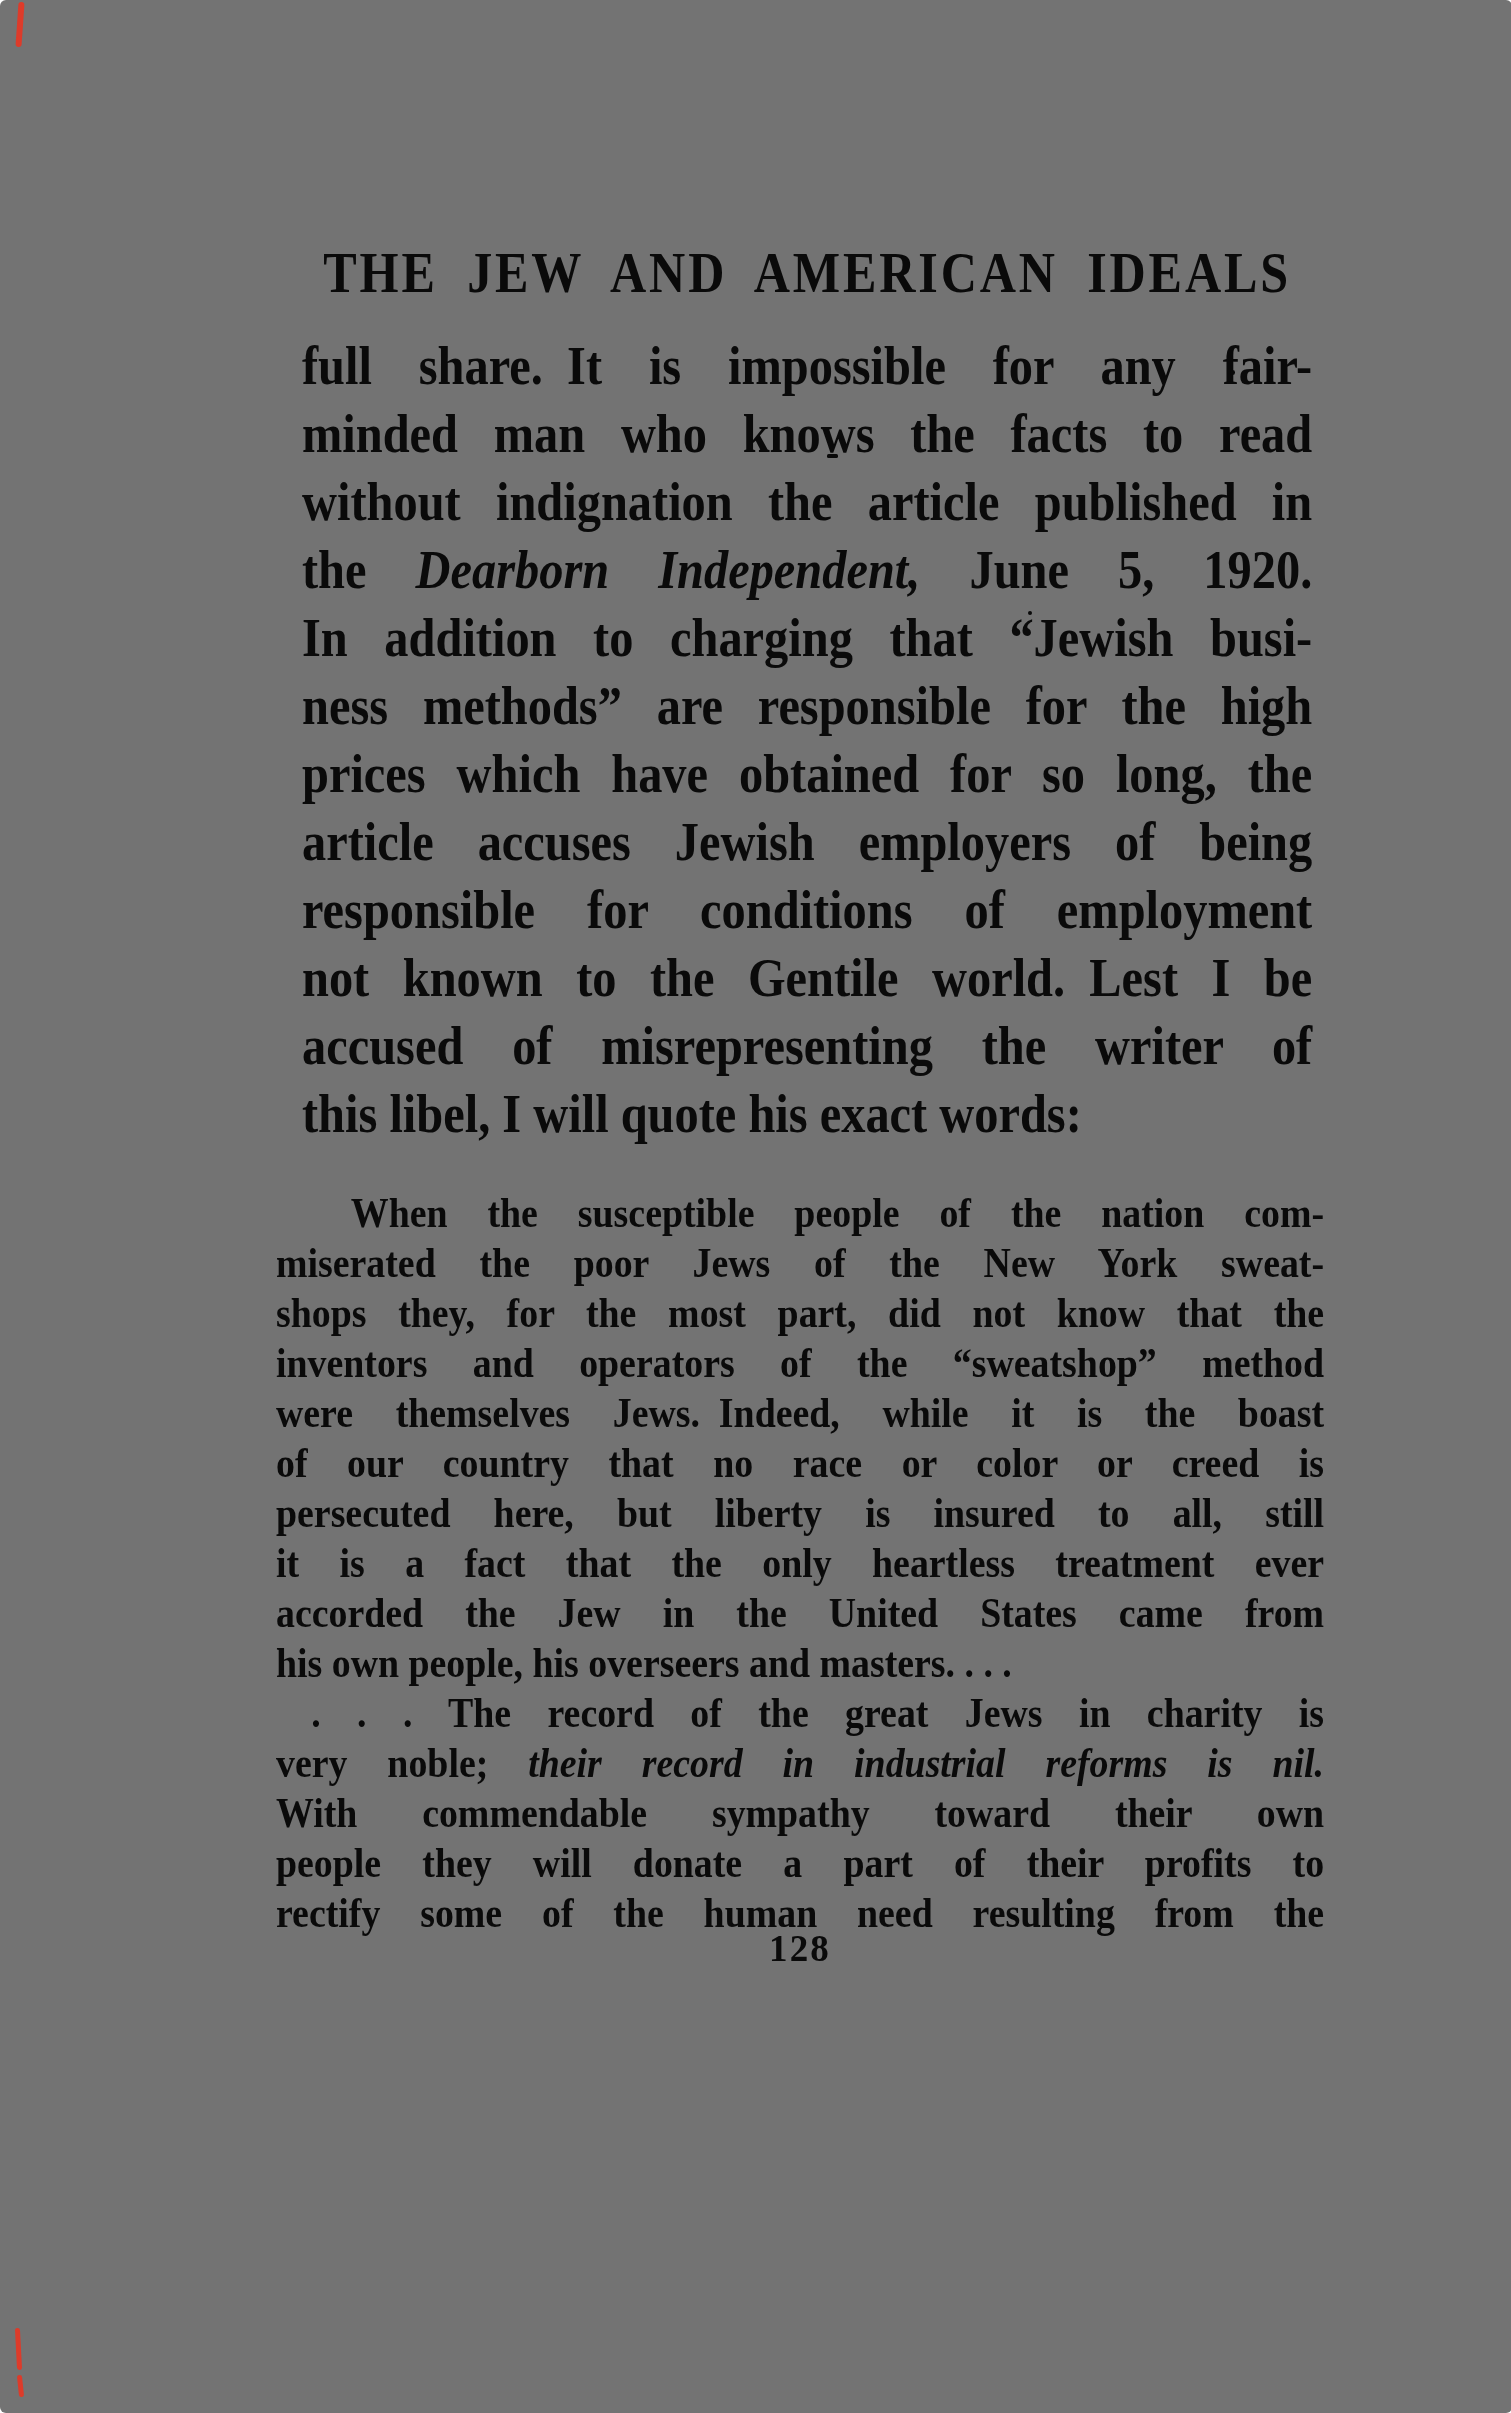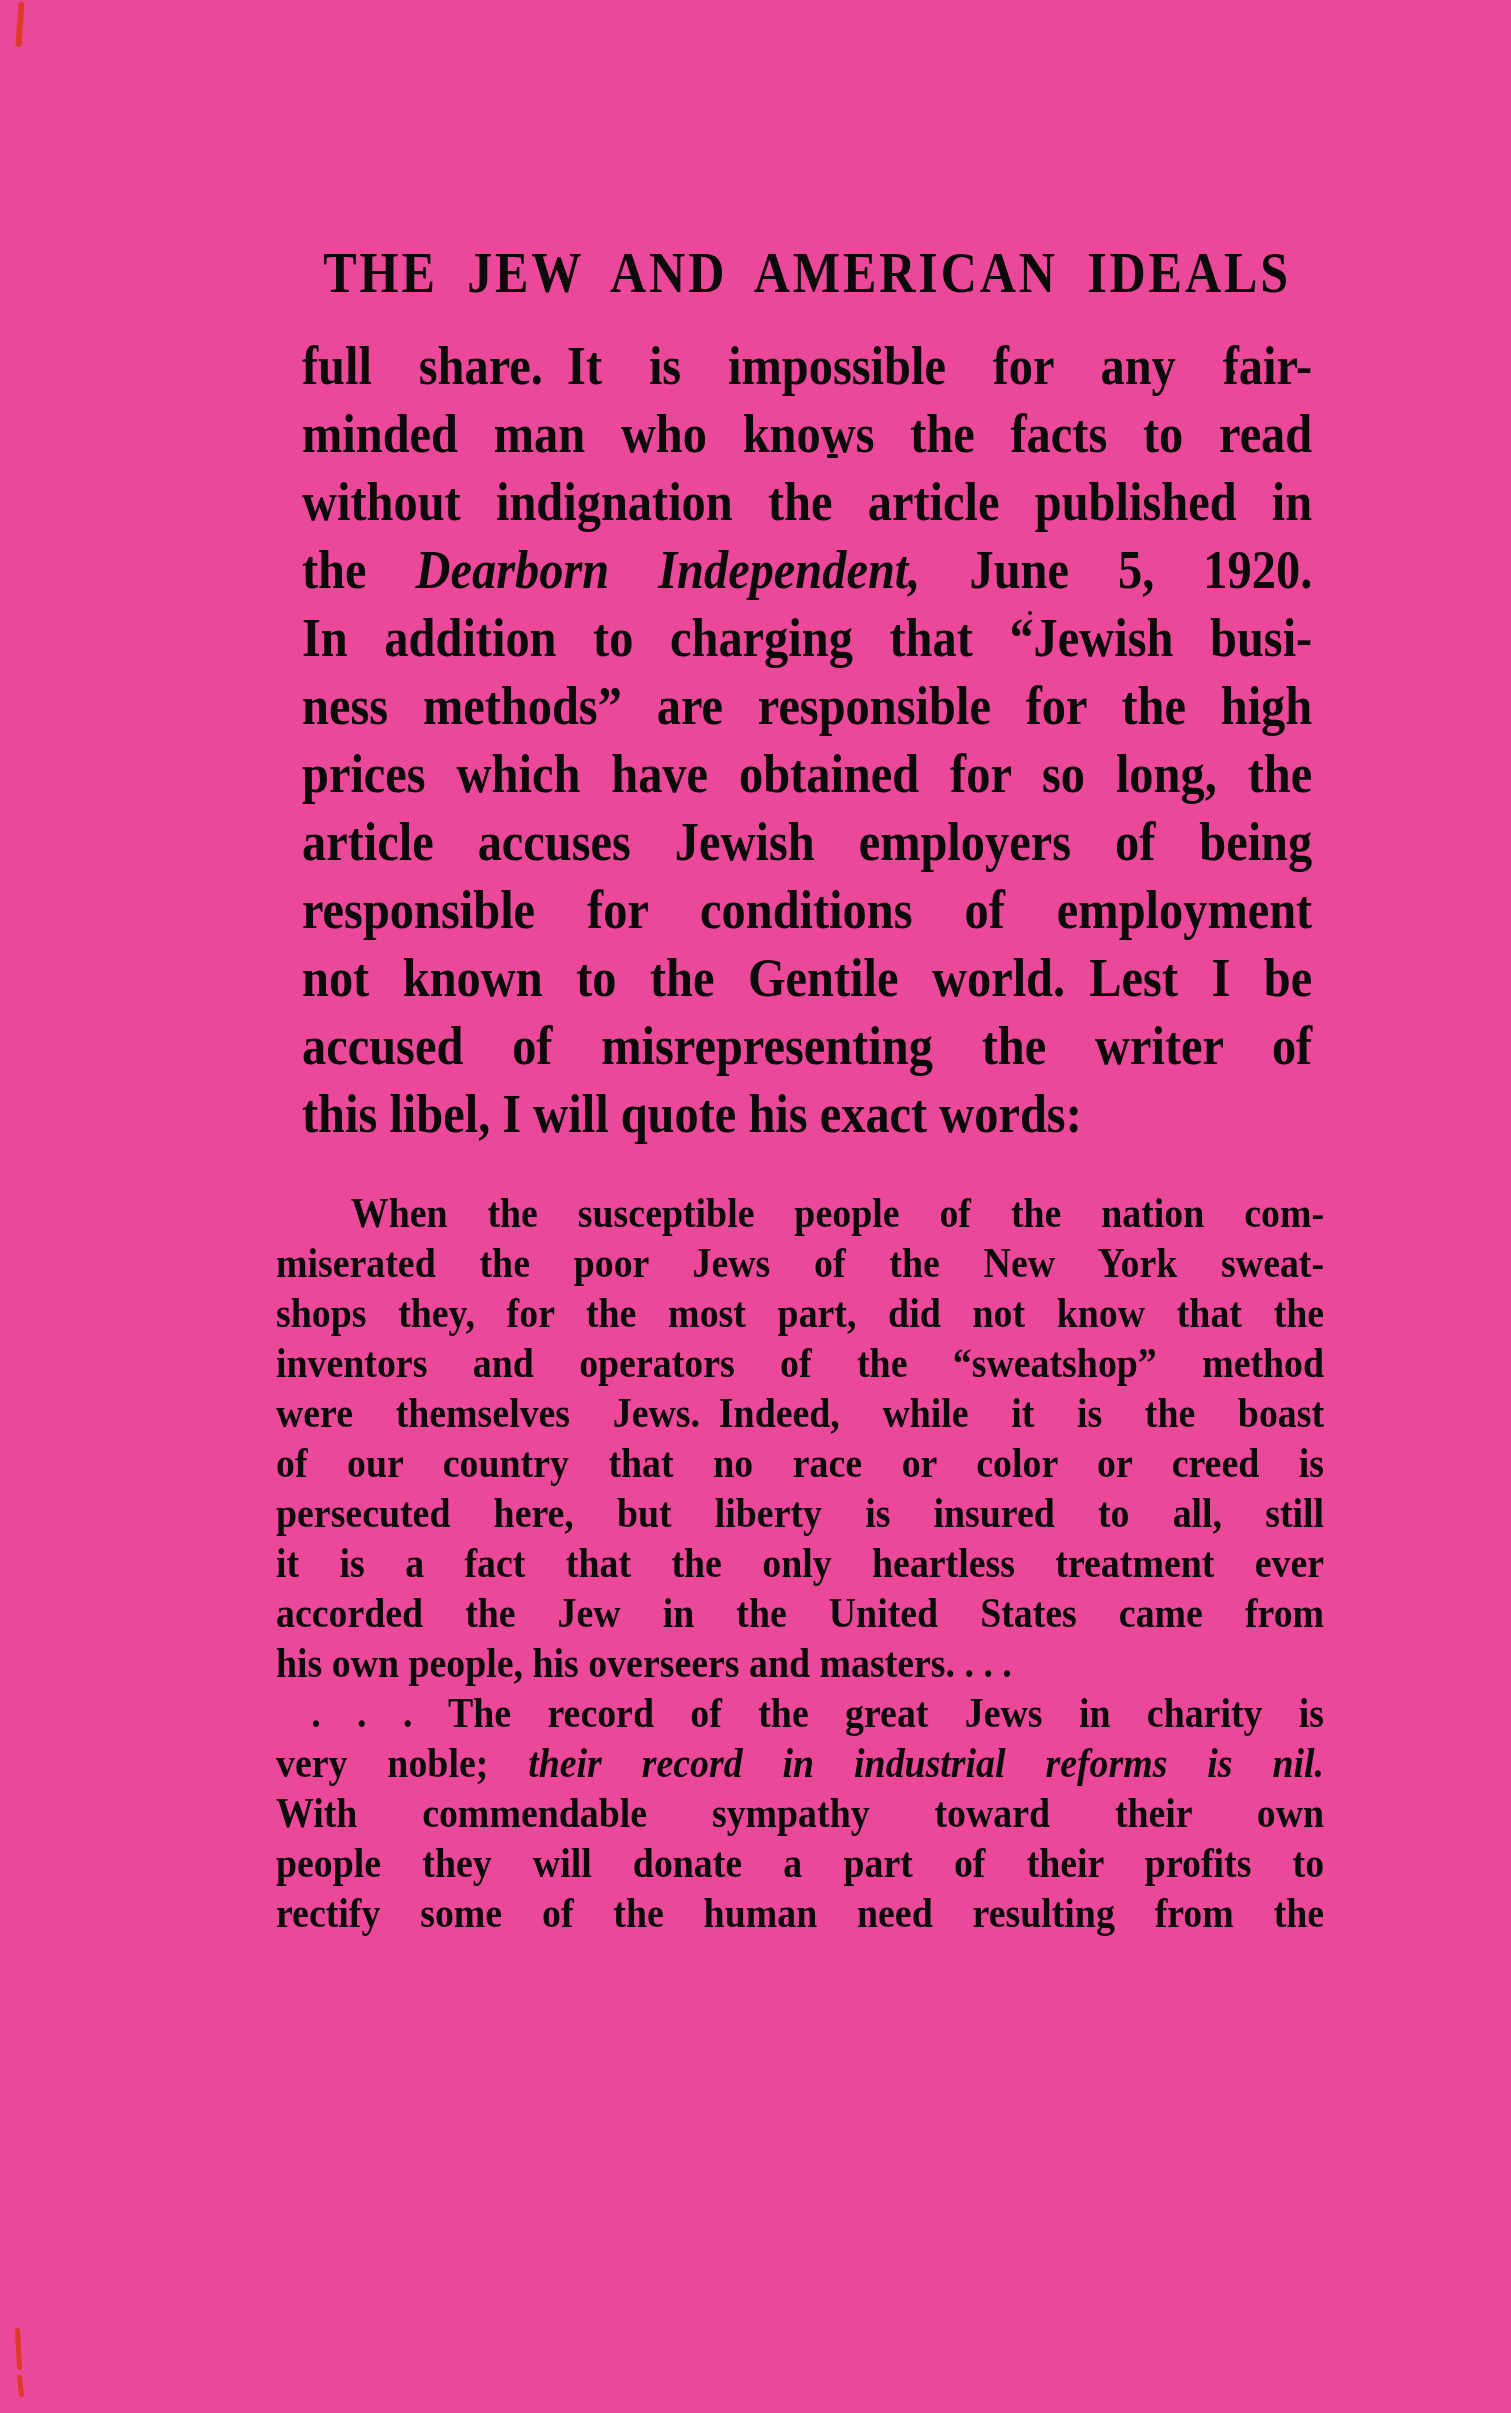--- a/index.html
+++ b/index.html
@@ -70,21 +70,21 @@
   .pen-mark.bottom-a { left: 16px; top: 2328px; width: 5.3px; height: 42px; transform: rotate(-3deg); }
   .pen-mark.bottom-b { left: 18px; top: 2375px; width: 4.8px; height: 22px; transform: rotate(-6deg); }
   .speckle { position: absolute; background: #0a0a0a; border-radius: 50%; }
   .speckle.s1 { left: 1230px; top: 370px; width: 5.3px; height: 4.8px; }
   .speckle.s2 { left: 827px; top: 454px; width: 10.6px; height: 3.7px; border-radius: 1.6px; }
   .speckle.s3 { left: 1028px; top: 611px; width: 4.2px; height: 4.2px; }
 </style>
 </head>
 <body>
 
-<div class="page" style="background: #ec4899; color: rgb(10, 10, 10);">
+<div class="page" style="background: #737373; color: rgb(10, 10, 10); border-radius: 6px;">
 
   <div class="pen-mark top" style="background: rgb(221, 59, 42);"></div>
 
   <div class="header">THE JEW AND AMERICAN IDEALS</div>
 
   <div class="main-block" id="main-lines">
       <div class="line"><span>full share. It is impossible for any fair-</span></div>
       <div class="line"><span>minded man who knows the facts to read</span></div>
       <div class="line"><span>without indignation the article published in</span></div>
       <div class="line"><span>the </span><span class="it">Dearborn Independent,</span><span> June 5, 1920.</span></div>
@@ -109,20 +109,21 @@
       <div class="line"><span>it is a fact that the only heartless treatment ever</span></div>
       <div class="line"><span>accorded the Jew in the United States came from</span></div>
       <div class="line no-just"><span>his own people, his overseers and masters. . . .</span></div>
       <div class="line ind-sm"><span>. . . The record of the great Jews in charity is</span></div>
       <div class="line"><span>very noble; </span><span class="it">their record in industrial reforms is nil.</span></div>
       <div class="line"><span>With commendable sympathy toward their own</span></div>
       <div class="line"><span>people they will donate a part of their profits to</span></div>
       <div class="line"><span>rectify some of the human need resulting from the</span></div>
     </div>
 
+  <div class="pagenum">128</div>
 
   <div class="speckle s1"></div>
   <div class="speckle s2"></div>
   <div class="speckle s3"></div>
 
   <div class="pen-mark bottom-a" style="background: rgb(221, 59, 42);"></div>
   <div class="pen-mark bottom-b" style="background: rgb(221, 59, 42);"></div>
 
 </div>
 

